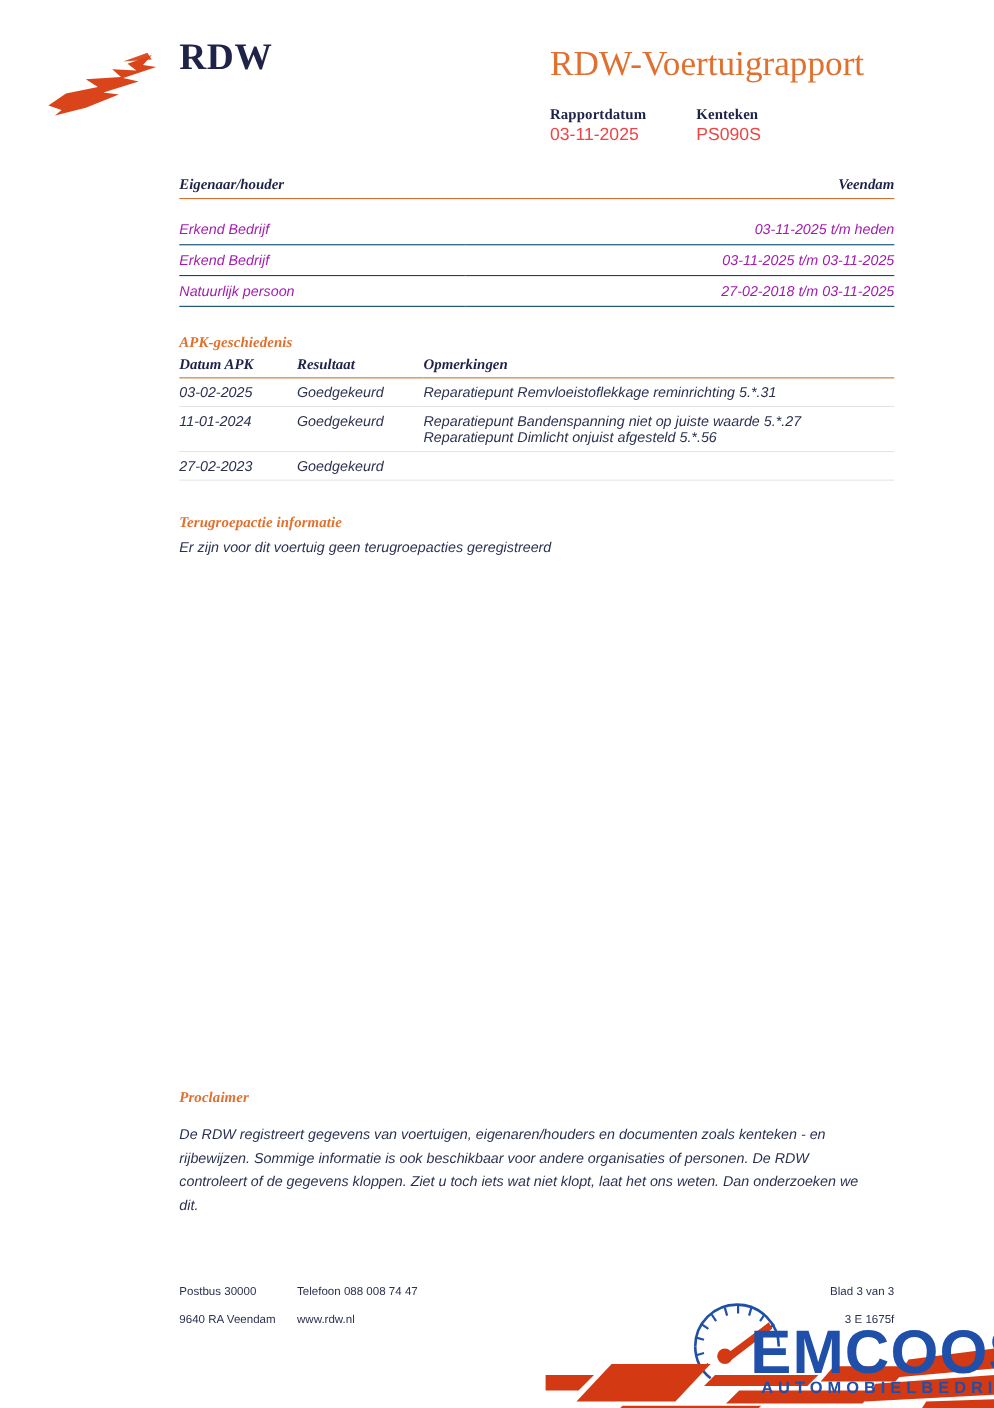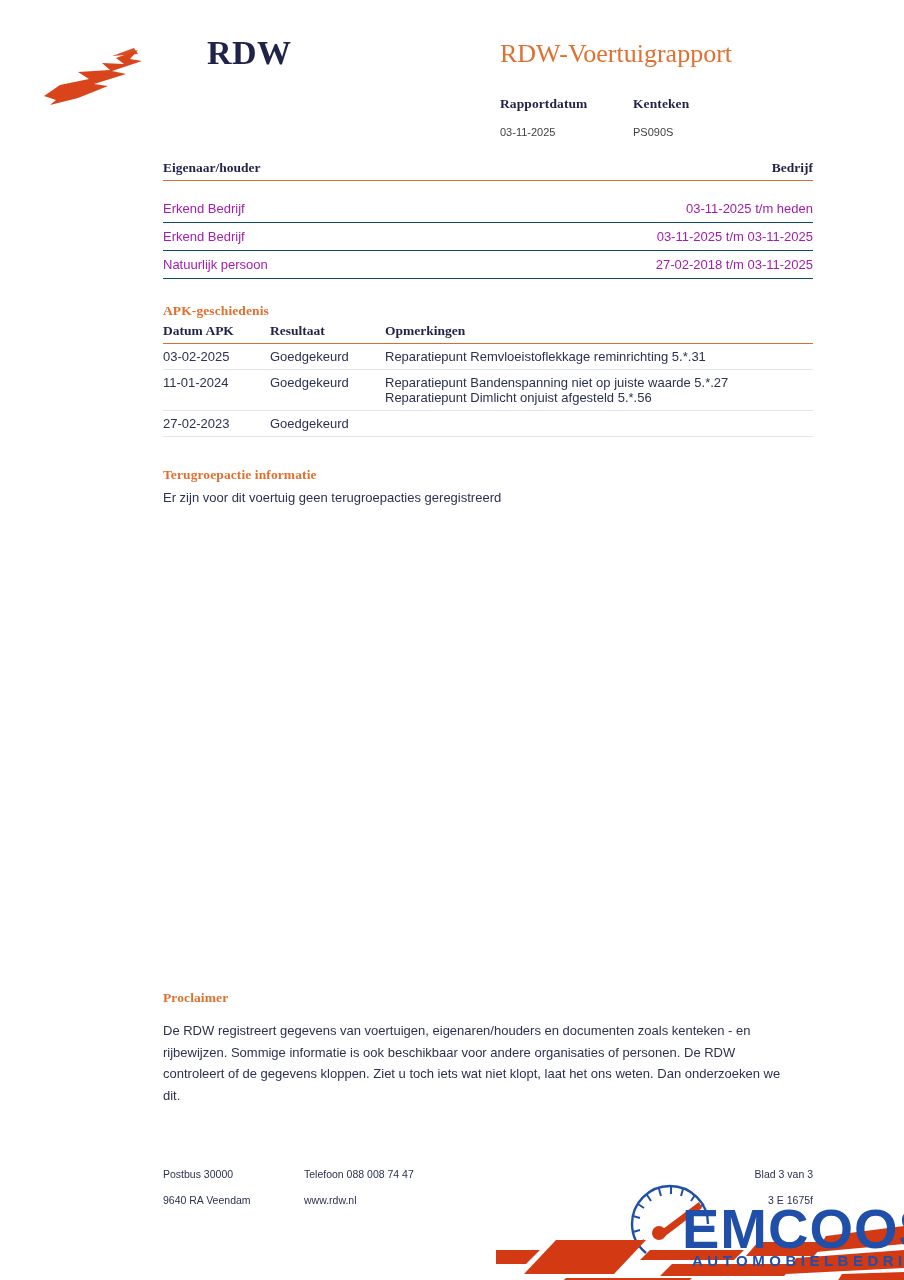--- a/index.html
+++ b/index.html
@@ -37,29 +37,28 @@
   .logo-word {
     position: absolute;
     left: 163px;
     top: 36px;
     font-family: "Liberation Serif", serif;
     font-size: 34px;
     font-weight: 700;
     letter-spacing: 0.5px;
     color: #1f2348;
     line-height: 1;
-    margin-left: 44px;
   }
 
   .doc-title {
     position: absolute;
     left: 500px;
     top: 40px;
     font-family: "Liberation Serif", serif;
-    font-size: 26px;
+    font-size: 32px;
     font-weight: 400;
     color: #e0702f;
     line-height: 1.1;
     white-space: nowrap;
   }
 
   .meta {
     position: absolute;
     left: 500px;
     top: 96px;
@@ -68,27 +67,27 @@
   .meta-row { display: flex; }
   .meta-col { width: 133px; }
   .meta-label {
     font-family: "Liberation Serif", serif;
     font-weight: 700;
     font-size: 13.5px;
     color: #1f2348;
     letter-spacing: 0.1px;
   }
   .meta-value {
-    font-size: 11px;
-    color: #404040;
-    margin-top: 14px;
-  }
-
-  
-  .section { position: absolute; left: 163px; width: 650px; }
+    font-size: 16px;
+    color: #ef4444;
+    margin-top: 2px;
+  }
+
+  
+  .section { position: absolute; left: 163px; width: 650px; font-style: italic; }
 
   .sec-head-bar {
     display: flex;
     justify-content: space-between;
     align-items: flex-end;
     font-family: "Liberation Serif", serif;
     font-weight: 700;
     font-size: 13.5px;
     color: #1f2348;
     padding-bottom: 4px;
@@ -163,21 +162,21 @@
 
   
   .footer {
     position: absolute;
     left: 163px;
     top: 1168px;
     width: 650px;
     font-size: 10.5px;
     color: #2b3150;
   }
-  .footer-row { display: flex; margin-bottom: 14px; gap: 34px; }
+  .footer-row { display: flex; margin-bottom: 14px; }
   .f-c1 { width: 107px; }
   .f-c2 { flex: 1; }
   .f-c3 { text-align: center; white-space: nowrap; }
 
   
   .watermark {
     position: absolute;
     left: 496px;
     top: 1178px;
     width: 408px;
@@ -219,21 +218,21 @@
       </div>
       <div class="meta-col">
         <div class="meta-value">PS090S</div>
       </div>
     </div>
   </div>
 
   <div class="section" style="top:160px;">
     <div class="sec-head-bar">
       <span>Eigenaar/houder</span>
-      <span>Bedrijf</span>
+      <span>Veendam</span>
     </div>
     <table class="owner-table">
       <tbody id="owner-body">
           <tr>
             <td>Erkend Bedrijf</td>
             <td class="r">03-11-2025 t/m heden</td>
           </tr>
           <tr>
             <td>Erkend Bedrijf</td>
             <td class="r">03-11-2025 t/m 03-11-2025</td>

